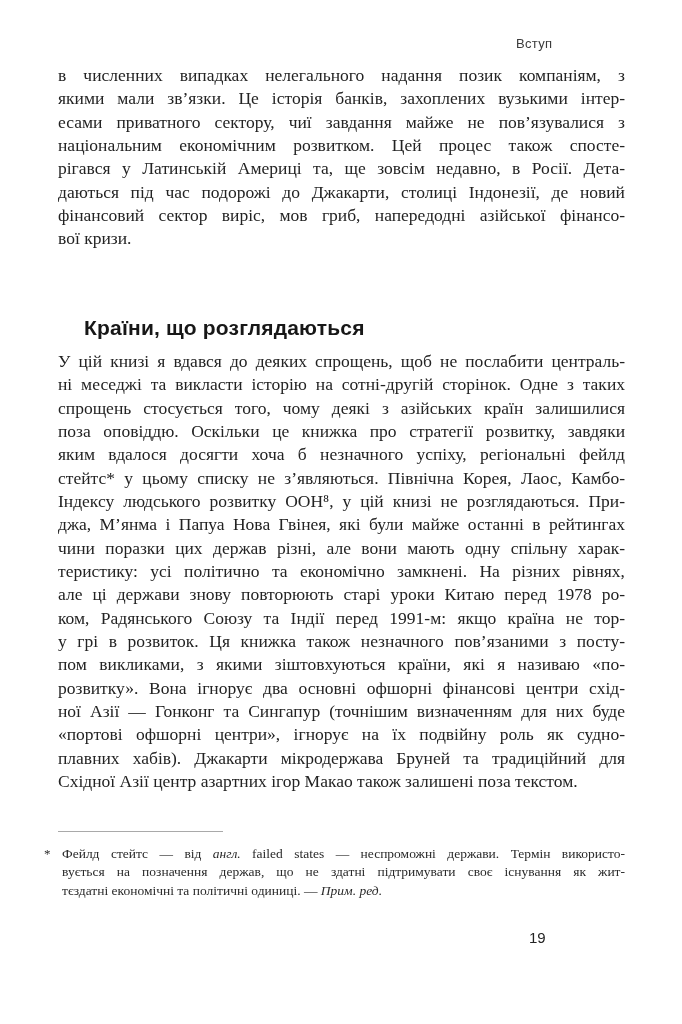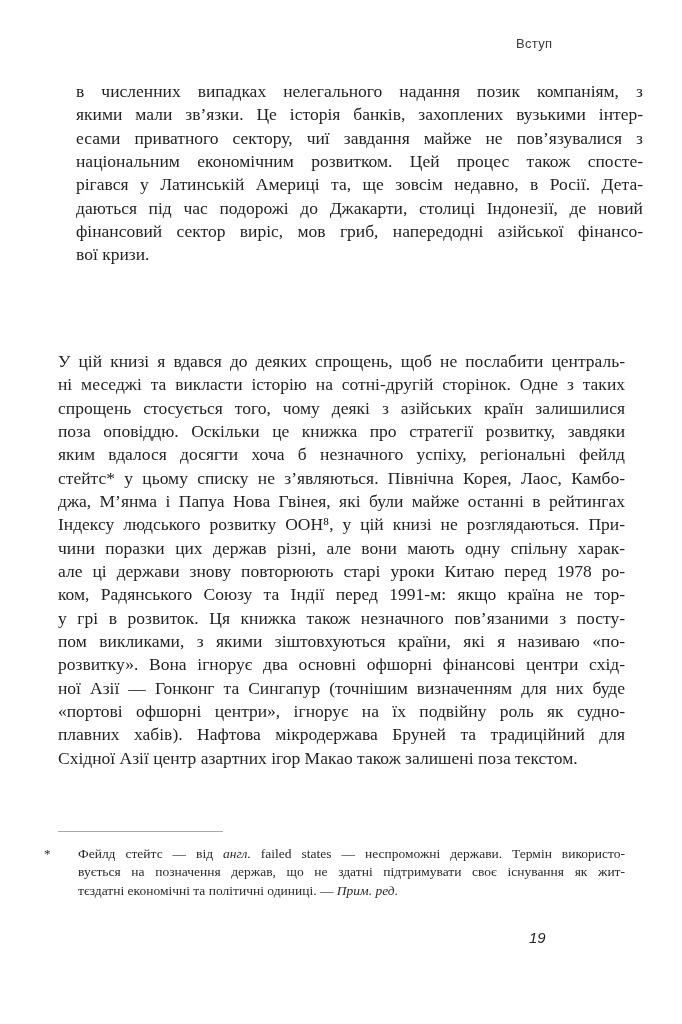--- a/index.html
+++ b/index.html
@@ -20,21 +20,21 @@
     font-size: 13px;
     color: #3c3c3c;
     letter-spacing: 0.3px;
   }
   .paragraph {
     position: absolute;
     left: 58px;
     width: 567px;
     font-size: 17.5px;
   }
-  .para1 { top: 80px; margin-left: 18px; }
+  .para1 { top: 64px; }
   .para2 { top: 350px; }
   .line {
     line-height: 23.33px;
     height: 23.33px;
     text-align: justify;
     text-align-last: justify;
     overflow: hidden;
   }
   .line-last {
     text-align-last: left;
@@ -70,70 +70,70 @@
   .fn-marker {
     position: absolute;
     left: 0;
     top: 1px;
     font-size: 13px;
   }
   .fn-text { margin-left: 18px; }
   .fn-text .line {
     line-height: 18.4px;
     height: 18.4px;
-    margin-left: 16px;
   }
   .it { font-style: italic; }
   .page-number {
     position: absolute;
     left: 529px;
     top: 929px;
     font-family: "Liberation Sans", "DejaVu Sans", sans-serif;
     font-size: 15px;
     color: #242424;
-    font-style: italic;
   }
 </style>
 </head>
 <body>
 
 <div class="page">
 
   <div class="running-head">Вступ</div>
 
   <div class="paragraph para1">
       <div class="line">в численних випадках нелегального надання позик компаніям, з</div>
       <div class="line">якими мали зв’язки. Це історія банків, захоплених вузькими інтер-</div>
       <div class="line">есами приватного сектору, чиї завдання майже не пов’язувалися з</div>
       <div class="line">національним економічним розвитком. Цей процес також спосте-</div>
       <div class="line">рігався у Латинській Америці та, ще зовсім недавно, в Росії. Дета-</div>
       <div class="line">даються під час подорожі до Джакарти, столиці Індонезії, де новий</div>
       <div class="line">фінансовий сектор виріс, мов гриб, напередодні азійської фінансо-</div>
       <div class="line line-last">вої кризи.</div>
     </div>
 
+  <h2 class="heading">Країни, що розглядаються</h2>
 
   <div class="paragraph para2">
       <div class="line">У цій книзі я вдався до деяких спрощень, щоб не послабити централь-</div>
       <div class="line">ні меседжі та викласти історію на сотні-другій сторінок. Одне з таких</div>
       <div class="line">спрощень стосується того, чому деякі з азійських країн залишилися</div>
       <div class="line">поза оповіддю. Оскільки це книжка про стратегії розвитку, завдяки</div>
       <div class="line">яким вдалося досягти хоча б незначного успіху, регіональні фейлд</div>
       <div class="line">стейтс* у цьому списку не з’являються. Північна Корея, Лаос, Камбо-</div>
+      <div class="line">Індексу людського розвитку ООН⁸, у цій книзі не розглядаються. При-</div>
       <div class="line">джа, М’янма і Папуа Нова Гвінея, які були майже останні в рейтингах</div>
-      <div class="line">Індексу людського розвитку ООН⁸, у цій книзі не розглядаються. При-</div>
       <div class="line">чини поразки цих держав різні, але вони мають одну спільну харак-</div>
+      <div class="line">теристику: усі політично та економічно замкнені. На різних рівнях,</div>
       <div class="line">але ці держави знову повторюють старі уроки Китаю перед 1978 ро-</div>
       <div class="line">ком, Радянського Союзу та Індії перед 1991-м: якщо країна не тор-</div>
       <div class="line">у грі в розвиток. Ця книжка також незначного пов’язаними з посту-</div>
       <div class="line">пом викликами, з якими зіштовхуються країни, які я називаю «по-</div>
       <div class="line">розвитку». Вона ігнорує два основні офшорні фінансові центри схід-</div>
       <div class="line">ної Азії — Гонконг та Сингапур (точнішим визначенням для них буде</div>
       <div class="line">«портові офшорні центри», ігнорує на їх подвійну роль як судно-</div>
-      <div class="line">плавних хабів). Нафтова мікродержава Бруней та традиційний для</div>
+      <div class="line">плавних хабів). Джакарти мікродержава Бруней та традиційний для</div>
       <div class="line line-last">Східної Азії центр азартних ігор Макао також залишені поза текстом.</div>
     </div>
 
   <div class="footnote-rule"></div>
 
   <div class="footnote">
     <span class="fn-marker">*</span>
     <div class="fn-text">
         <div class="line"><span>Фейлд стейтс — від </span><span class="it">англ.</span><span> failed states — неспроможні держави. Термін використо-</span></div>
         <div class="line"><span>вується на позначення держав, що не здатні підтримувати своє існування як жит-</span></div>

